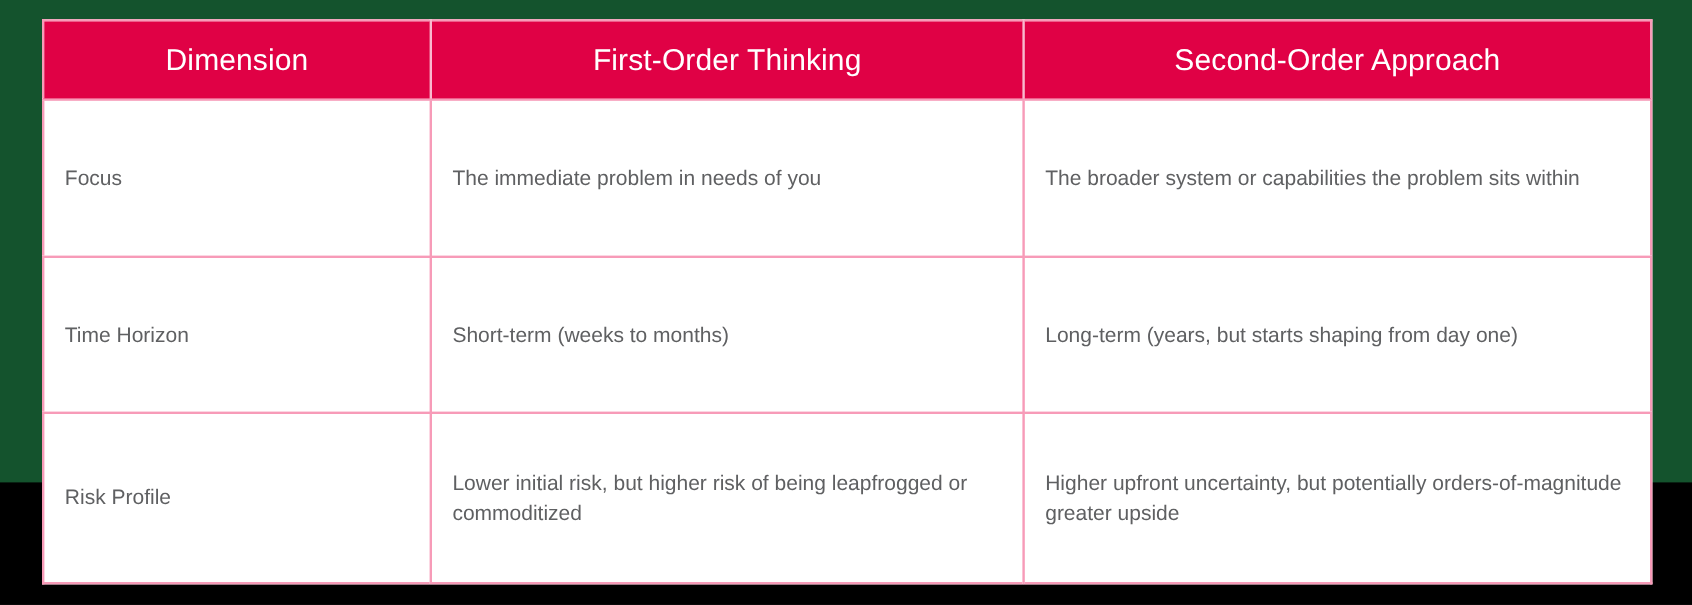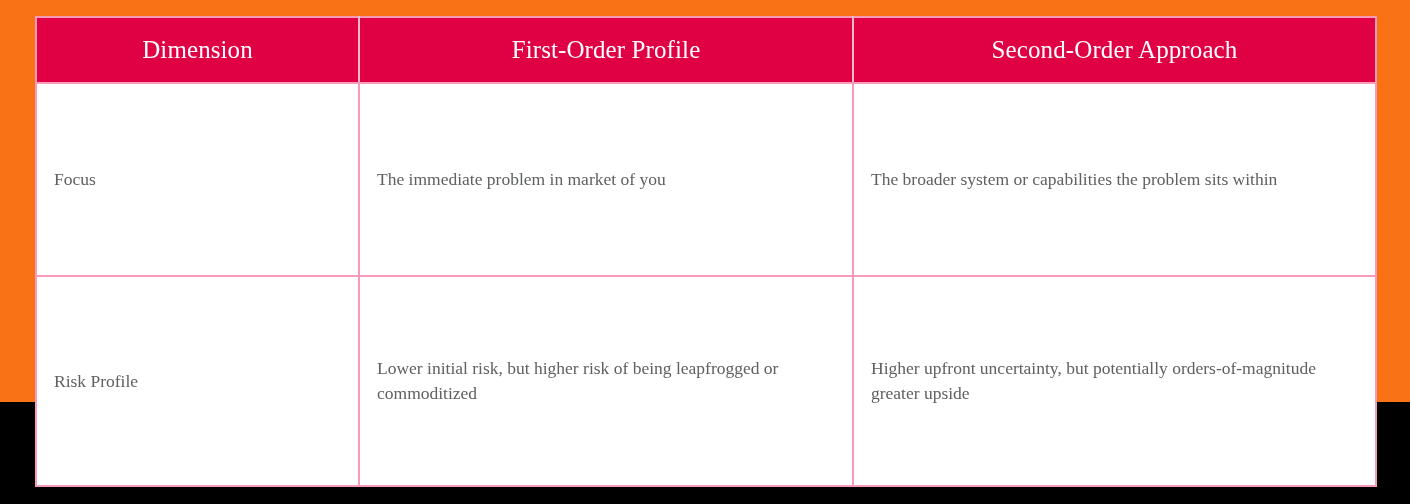--- a/index.html
+++ b/index.html
@@ -11,22 +11,21 @@
     width: 1410px;
     height: 504px;
     overflow: hidden;
     font-family: "Liberation Sans", "DejaVu Sans", sans-serif;
   }
 
   #canvas {
     position: relative;
     width: 1410px;
     height: 402px;
-    background: #f97316;
-    font-family: Liberation Serif, serif;
+    background: #14532d;
   }
 
   .table-wrap {
     position: absolute;
     left: 35px;
     top: 16px;
     width: 1340px;
     height: 471px;
     box-sizing: border-box;
   }
@@ -85,29 +84,34 @@
   <div class="table-wrap">
     <table class="compare">
       <colgroup>
         <col class="c-dim">
         <col class="c-first">
         <col class="c-second">
       </colgroup>
       <thead>
         <tr>
           <th>Dimension</th>
-          <th>First-Order Profile</th>
+          <th>First-Order Thinking</th>
           <th>Second-Order Approach</th>
         </tr>
       </thead>
       <tbody>
         <tr class="r1">
           <td>Focus</td>
-          <td>The immediate problem in market of you</td>
+          <td>The immediate problem in needs of you</td>
           <td>The broader system or capabilities the problem sits within</td>
+        </tr>
+        <tr class="r2">
+          <td>Time Horizon</td>
+          <td>Short-term (weeks to months)</td>
+          <td>Long-term (years, but starts shaping from day one)</td>
         </tr>
         <tr class="r5">
           <td>Risk Profile</td>
           <td>Lower initial risk, but higher risk of being leapfrogged or commoditized</td>
           <td>Higher upfront uncertainty, but potentially orders-of-magnitude greater upside</td>
         </tr>
 
       </tbody>
     </table>
   </div>

